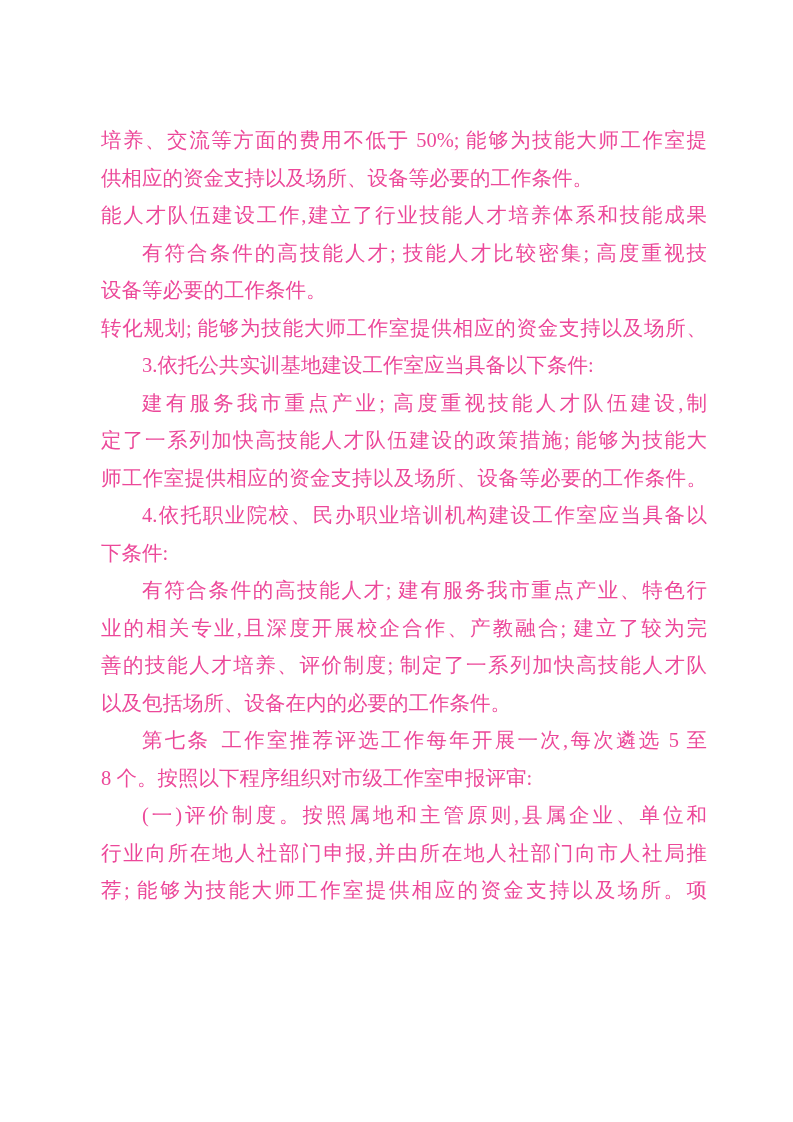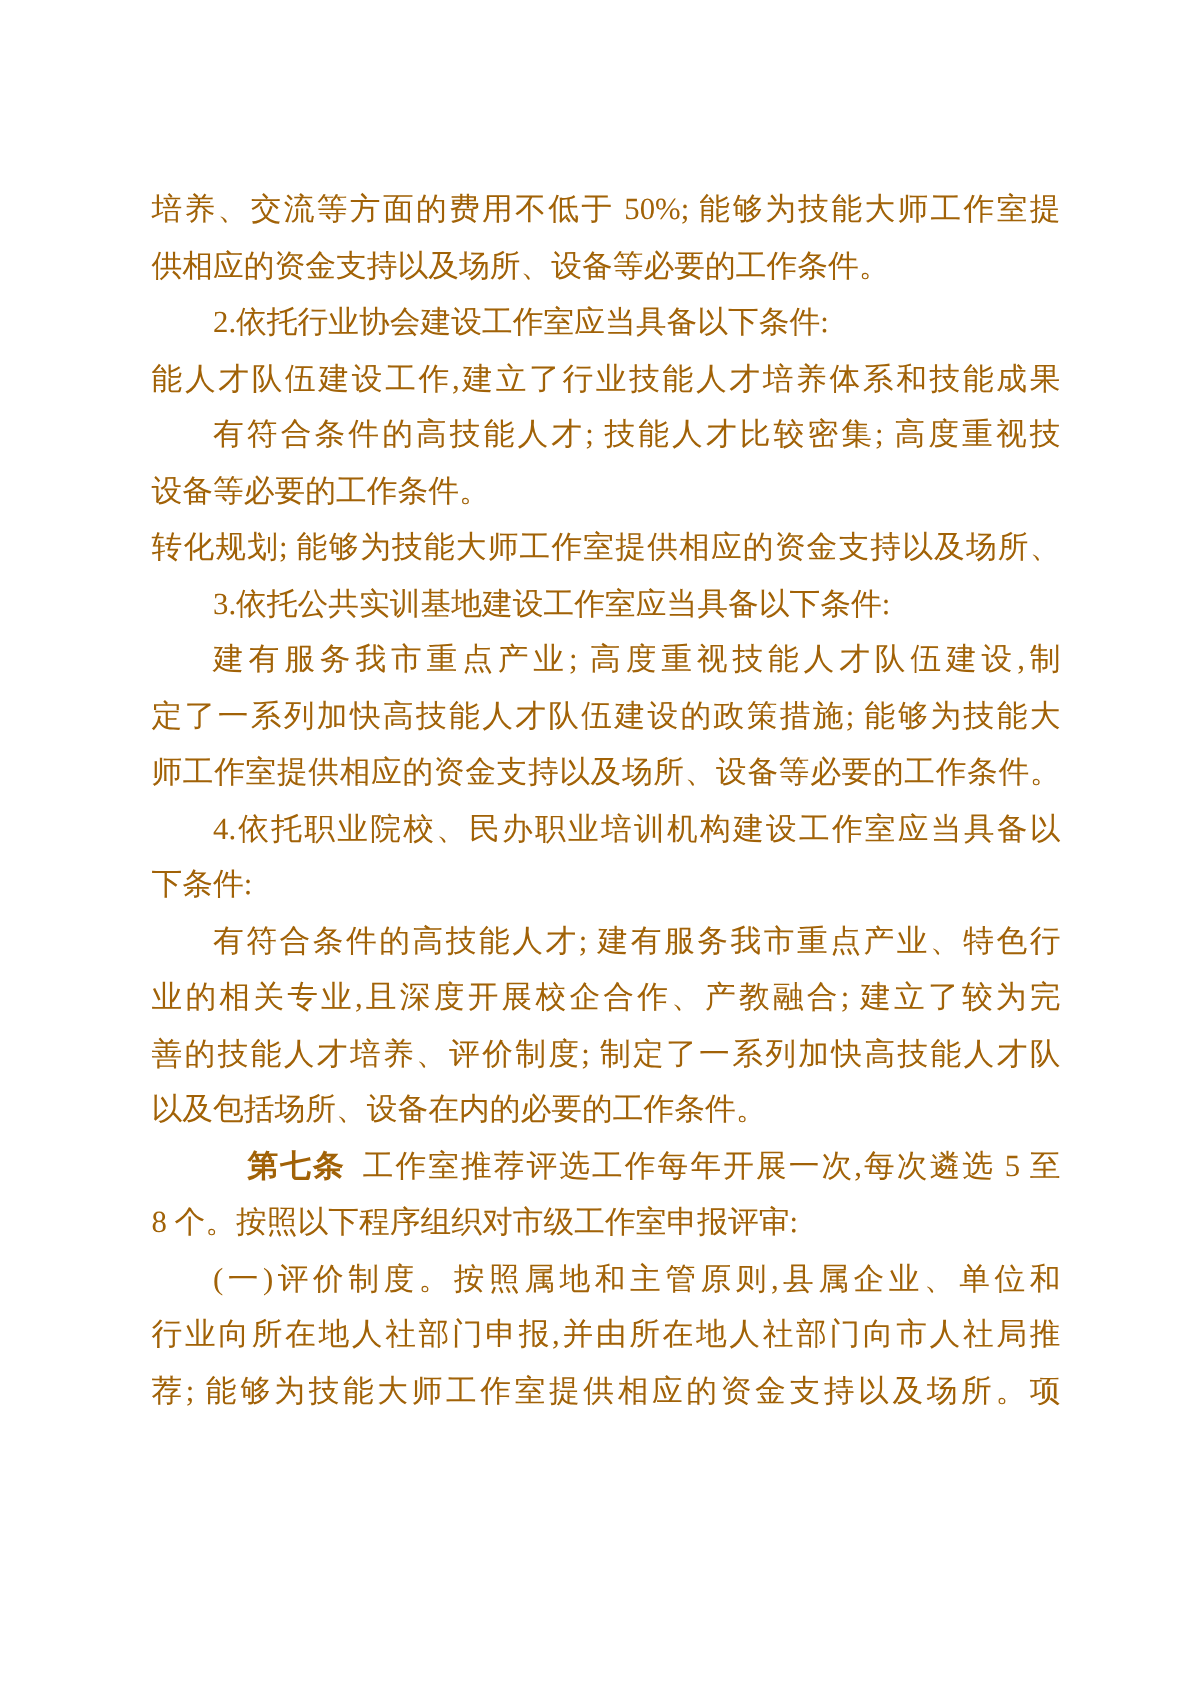--- a/index.html
+++ b/index.html
@@ -15,46 +15,44 @@
     overflow: hidden;
   }
   .doc-body {
     position: absolute;
     left: 101px;
     top: 122px;
     width: 606px;
     font-family: "Liberation Serif", "DejaVu Serif", serif;
     font-size: 20.5px;
     line-height: 37.5px;
-    color: #a16207;
+    color: #ec4899;
   }
   .line {
     text-align: justify;
     text-align-last: left;
   }
   .line.fill {
     text-align-last: justify;
   }
   .line.indent {
     text-indent: 41px;
   }
   .kw {
-    font-weight: bold;
+    font-weight: normal;
     margin-right: 0.55em;
-    margin-left: 23px;
   }
 </style>
 </head>
 <body>
 
 <div class="page">
   <div class="doc-body">
       <div class="line fill">培养、交流等方面的费用不低于 50%; 能够为技能大师工作室提</div>
       <div class="line">供相应的资金支持以及场所、设备等必要的工作条件。</div>
-      <div class="line indent">2.依托行业协会建设工作室应当具备以下条件:</div>
       <div class="line fill">能人才队伍建设工作,建立了行业技能人才培养体系和技能成果</div>
       <div class="line indent fill">有符合条件的高技能人才; 技能人才比较密集; 高度重视技</div>
       <div class="line">设备等必要的工作条件。</div>
       <div class="line fill">转化规划; 能够为技能大师工作室提供相应的资金支持以及场所、</div>
       <div class="line indent">3.依托公共实训基地建设工作室应当具备以下条件:</div>
       <div class="line indent fill">建有服务我市重点产业; 高度重视技能人才队伍建设,制</div>
       <div class="line fill">定了一系列加快高技能人才队伍建设的政策措施; 能够为技能大</div>
       <div class="line fill">师工作室提供相应的资金支持以及场所、设备等必要的工作条件。</div>
       <div class="line indent fill">4.依托职业院校、民办职业培训机构建设工作室应当具备以</div>
       <div class="line">下条件:</div>

